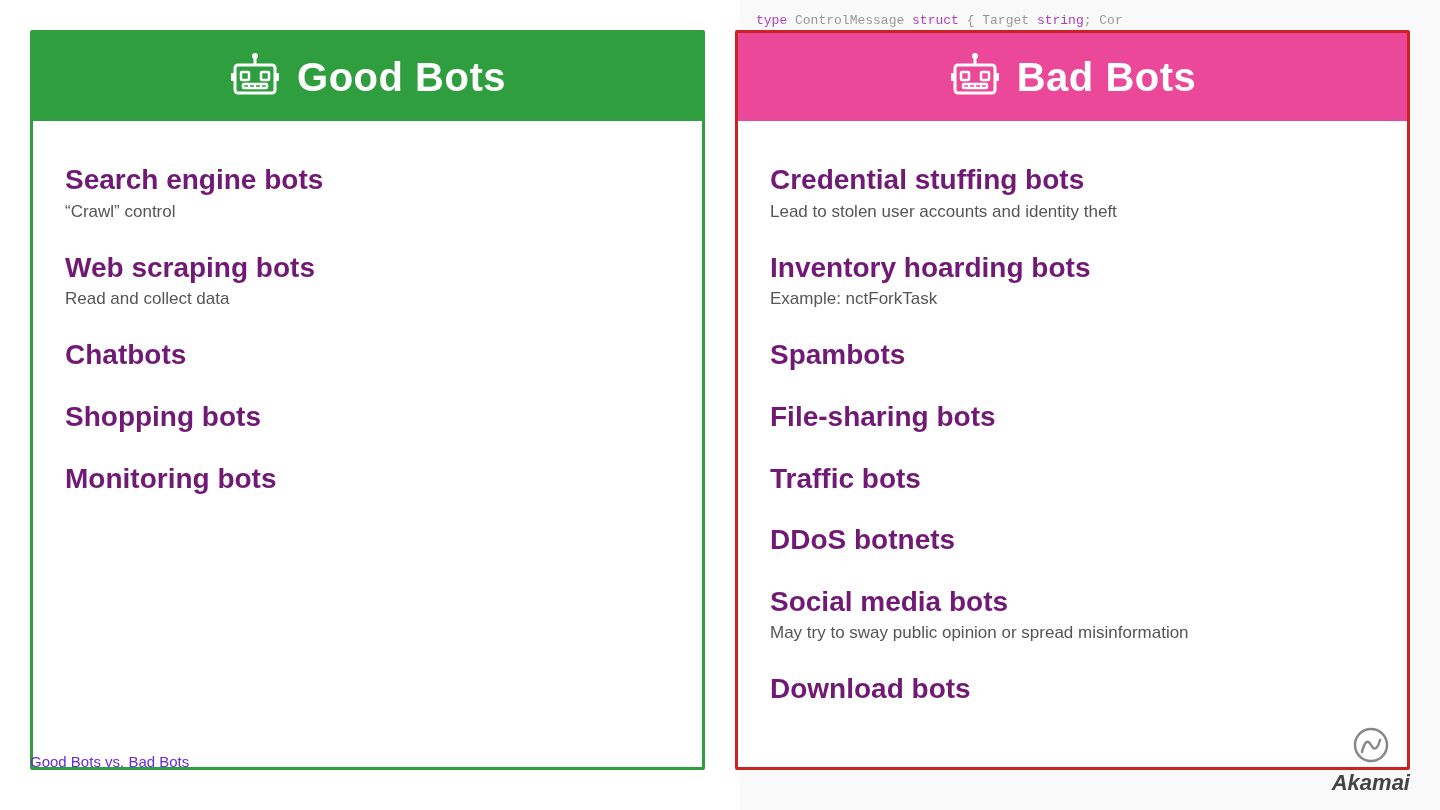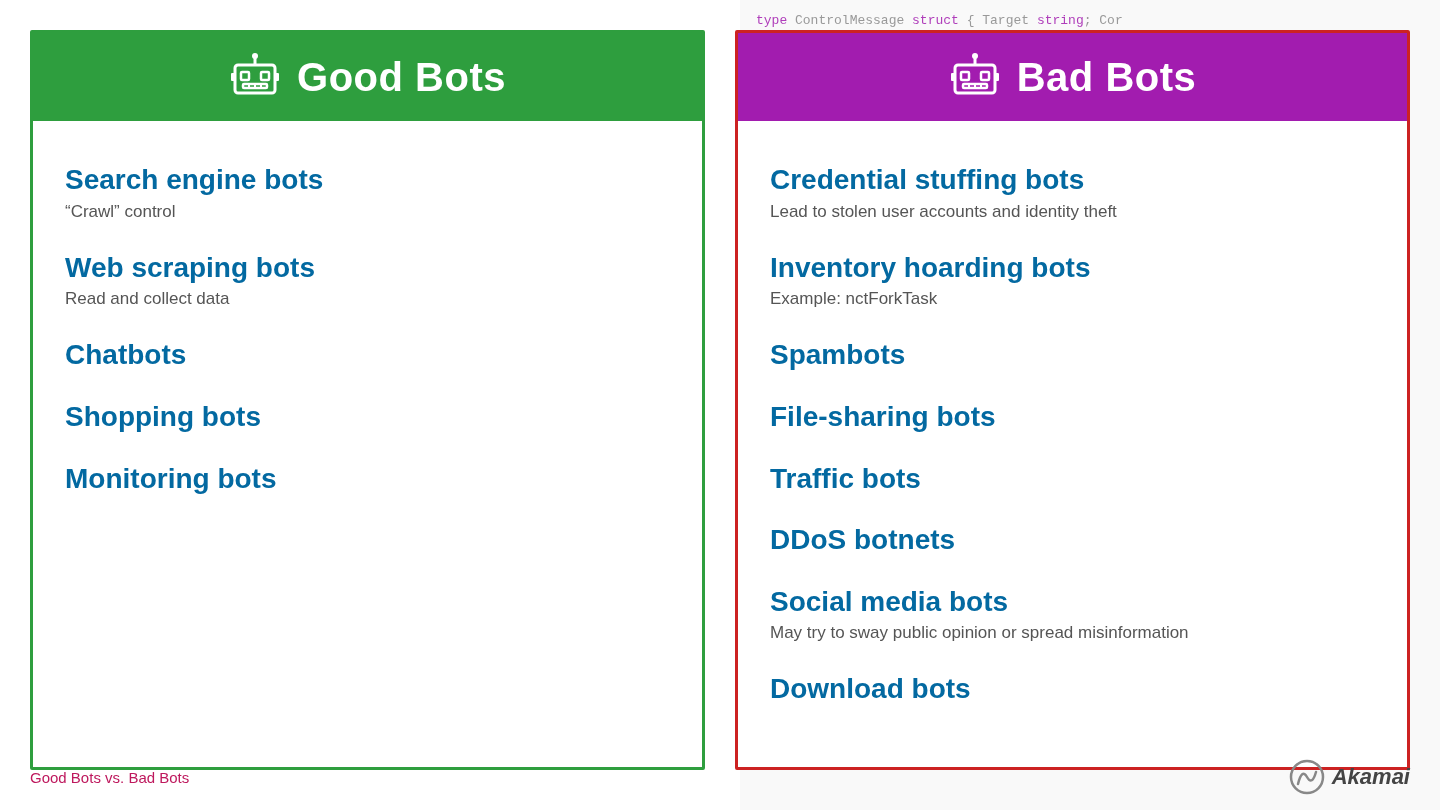--- a/index.html
+++ b/index.html
@@ -76,21 +76,21 @@
       gap: 16px;
       padding: 18px 20px;
       border-radius: 0;
     }
 
     .panel-good .panel-header {
       background: #2e9e3e;
     }
 
     .panel-bad .panel-header {
-      background: #a21caf;
+      background: #ec4899;
     }
 
     .bot-icon {
       width: 52px;
       height: 52px;
       flex-shrink: 0;
     }
 
     .panel-title {
       font-size: 40px;
@@ -108,21 +108,21 @@
       flex: 1;
     }
 
     .bot-item {
       padding: 14px 0;
     }
 
     .bot-name {
       font-size: 28px;
       font-weight: 600;
-      color: #0369a1;
+      color: #701a75;
       line-height: 1.2;
     }
 
     .bot-desc {
       font-size: 17px;
       font-weight: 400;
       color: #555555;
       margin-top: 4px;
       line-height: 1.3;
     }
@@ -134,28 +134,29 @@
       left: 30px;
       right: 30px;
       display: flex;
       align-items: center;
       justify-content: space-between;
       z-index: 2;
     }
 
     .footer-label {
       font-size: 15px;
-      color: #be185d;
+      color: #6d28d9;
     }
 
     
     .akamai-logo {
       display: flex;
       align-items: center;
       gap: 6px;
+      flex-direction: column;
     }
 
     .akamai-circle {
       width: 38px;
       height: 38px;
     }
 
     .akamai-text {
       font-size: 22px;
       font-weight: 700;

